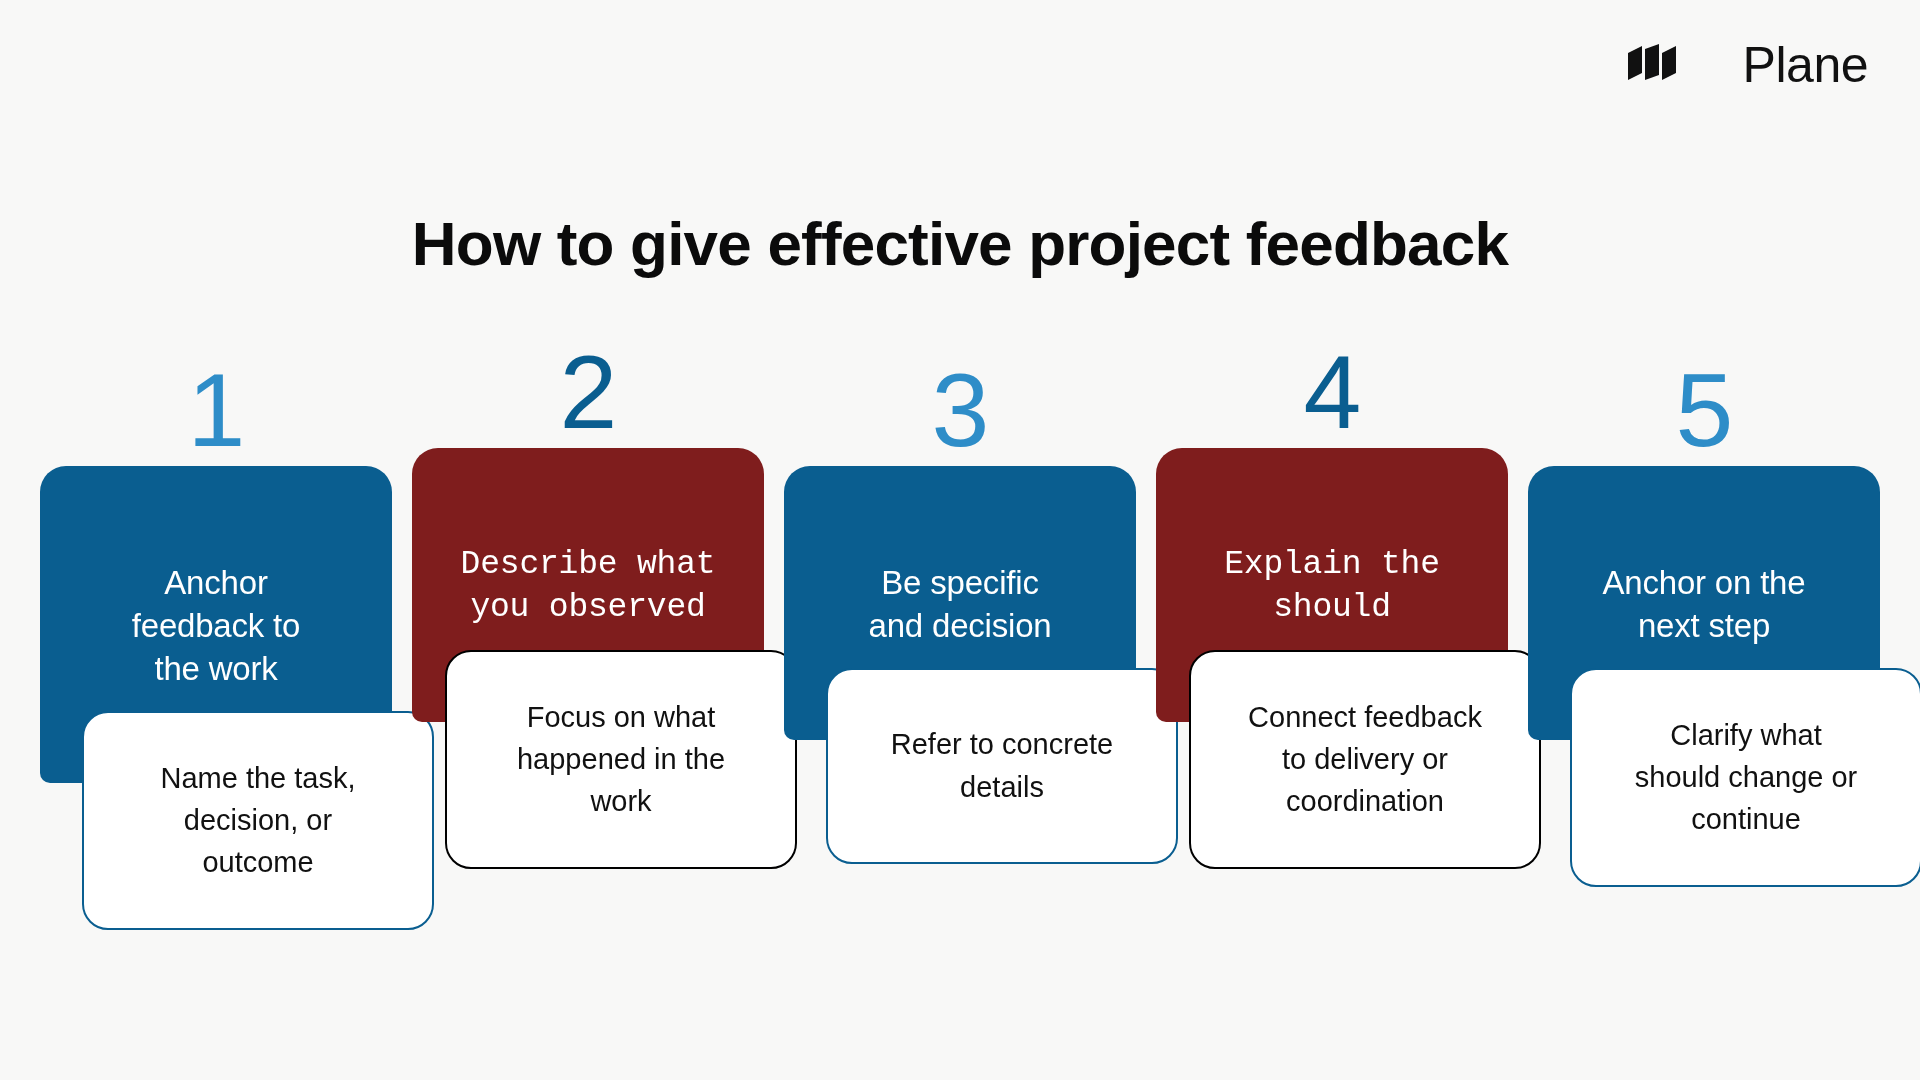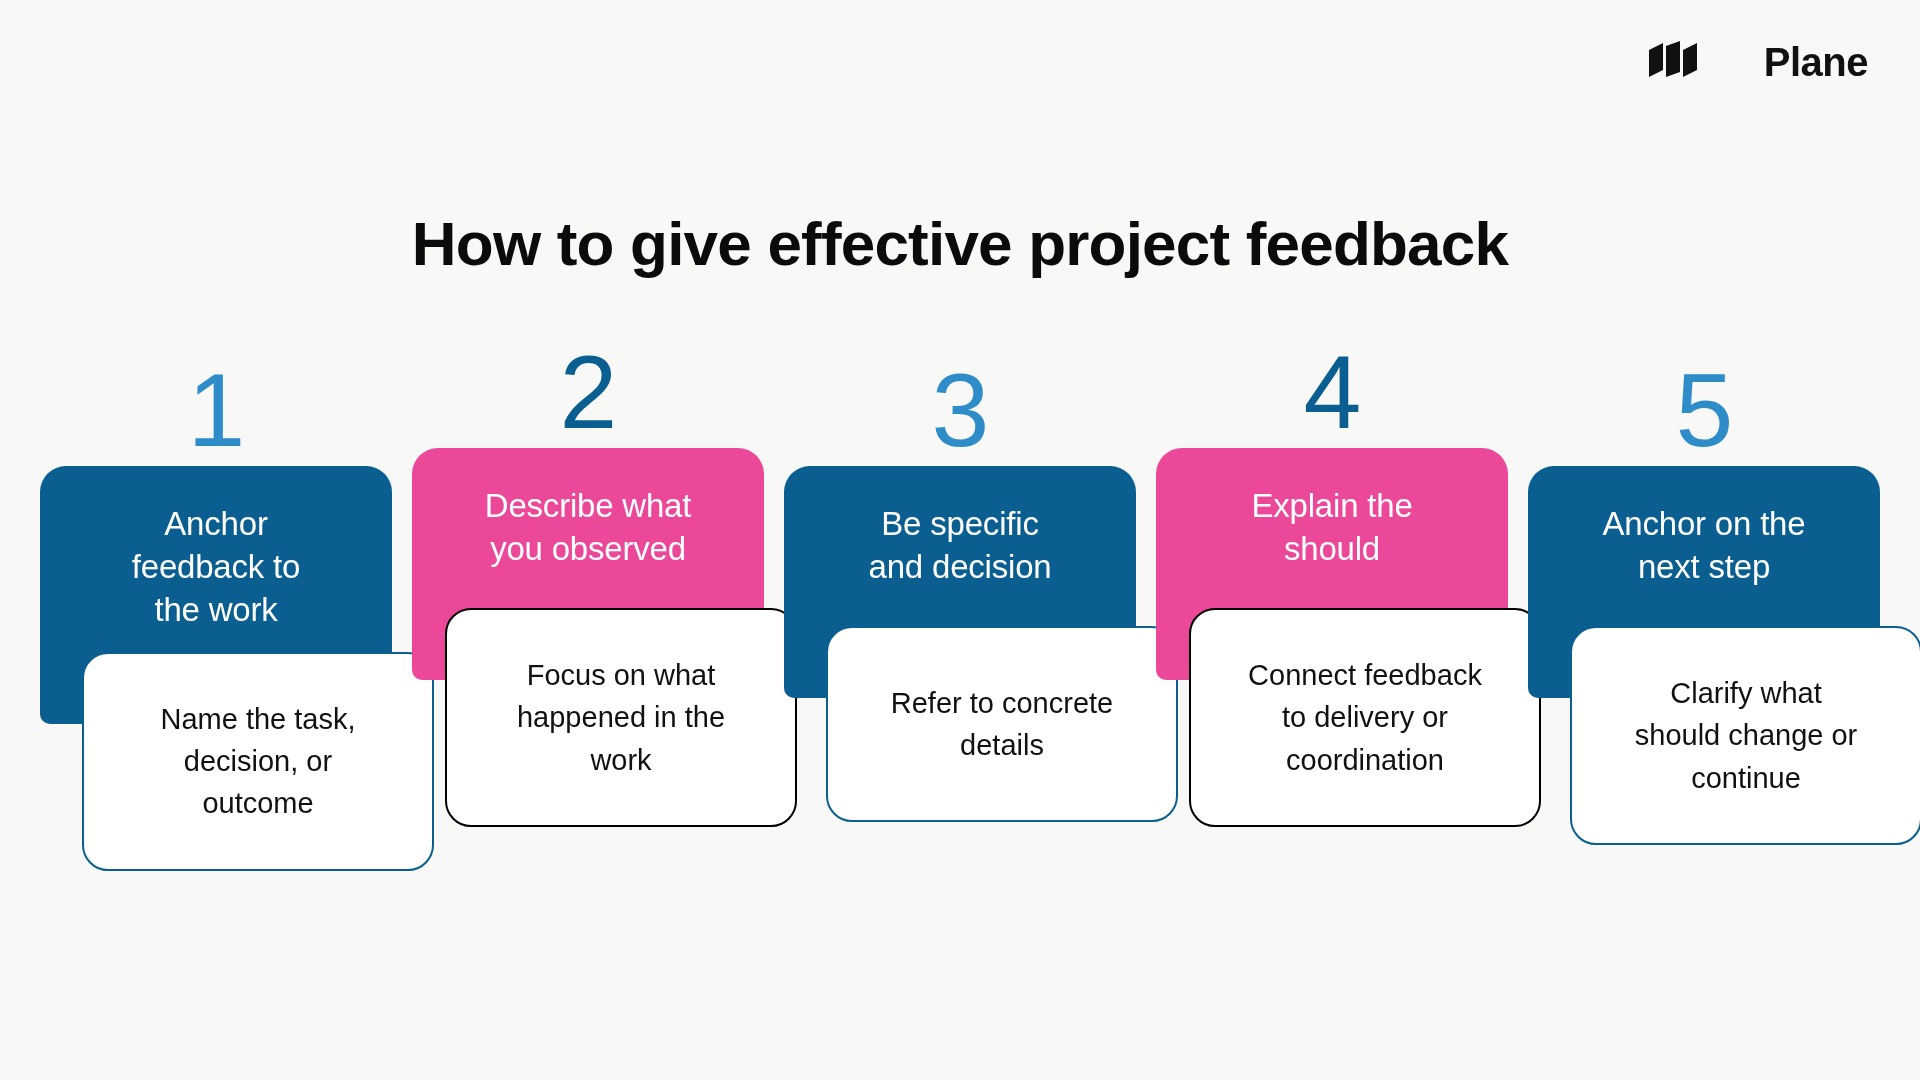--- a/index.html
+++ b/index.html
@@ -19,22 +19,22 @@
   .logo-wrap {
     position: absolute;
     top: 40px;
     right: 52px;
     display: flex;
     align-items: center;
     gap: 14px;
   }
   .logo-mark { display: block; }
   .logo-text {
-    font-size: 40px;
-    font-weight: 700;
+    font-size: 50px;
+    font-weight: 400;
     color: #111111;
     letter-spacing: -0.5px;
     line-height: 1;
     margin-left: 47px;
   }
 
   
   .page-title {
     position: absolute;
     top: 168px;
@@ -81,21 +81,21 @@
   .card-stack {
     position: relative;
     width: 100%;
   }
 
   .card-header {
     position: relative;
     width: 100%;
     box-sizing: border-box;
     border-radius: 26px 26px 10px 10px;
-    padding: 37px 26px 92px 26px;
+    padding: 96px 26px 92px 26px;
     min-height: 232px;
     display: flex;
     align-items: flex-start;
     justify-content: center;
   }
   .card-header-text {
     color: #FFFFFF;
     font-size: 33px;
     font-weight: 400;
     line-height: 1.3;
@@ -124,21 +124,21 @@
     line-height: 1.46;
     text-align: center;
     white-space: pre-line;
   }
 
   
   .v-dark .card-header { background: #0A5E90; }
   .v-dark .step-number { color: #2E8DC8; }
   .v-dark .card-body   { border: 2px solid #0A5E90; margin-left: 42px; }
 
-  .v-light .card-header { background: #ec4899; }
+  .v-light .card-header { background: #7f1d1d; font-family: Liberation Mono, monospace; }
   .v-light .step-number { color: #0A5E90; }
   .v-light .card-body   { border: 2px solid #000000; margin-left: 33px; }
 </style>
 </head>
 <body>
 
 <div class="logo-wrap">
   <span class="logo-mark">
     <svg width="56" height="40" viewBox="0 0 56 40" xmlns="http://www.w3.org/2000/svg" aria-hidden="true">
       <polygon points="2,10 16,3 16,30 2,37" fill="#111111"></polygon>

